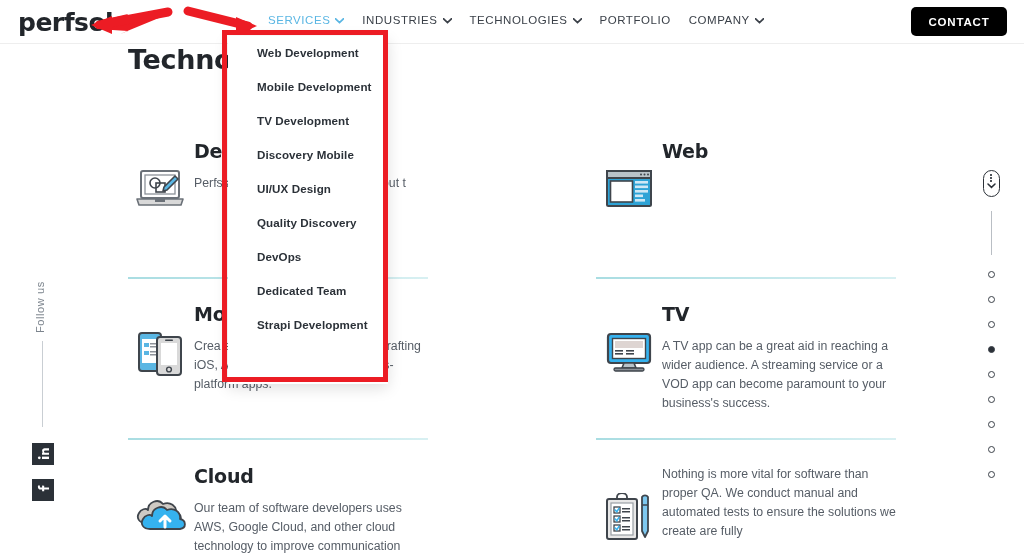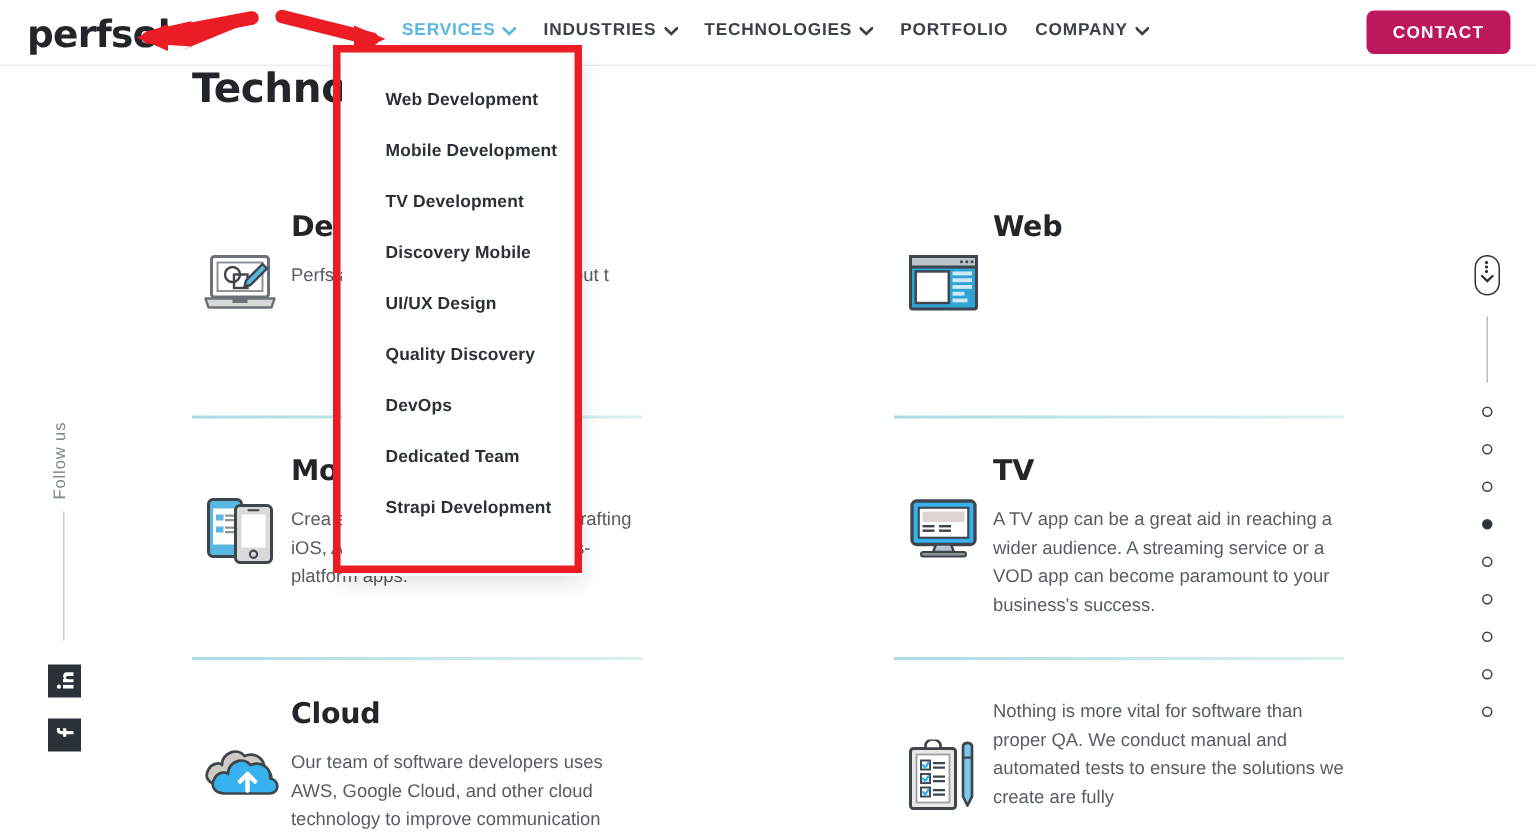--- a/index.html
+++ b/index.html
@@ -25,32 +25,32 @@
     font-size: 25px; font-weight: 700; letter-spacing: -0.5px;
     color: #22262b;
     font-family: "DejaVu Sans", sans-serif;
   }
   #nav {
     position: absolute; left: 268px; top: 14px;
     display: flex; align-items: center; gap: 18px;
   }
   .nav-item {
     display: flex; align-items: center; gap: 5px;
-    font-size: 11.5px; font-weight: 700; letter-spacing: 0.55px;
+    font-size: 11.5px; font-weight: 400; letter-spacing: 0.55px;
     color: #3b4149; cursor: pointer; white-space: nowrap;
   }
   .nav-item.active { color: #5ab6e3; }
   .caret { font-size: 8px; line-height: 1; transform: translateY(1px); }
   .nav-item.active .caret { color: #5ab6e3; }
   .caret svg { display:block; }
 
   #contact-btn {
     position: absolute; right: 17px; top: 7px;
     width: 96px; height: 29px; border-radius: 5px;
-    background: #be185d; color: #ffffff;
+    background: #000000; color: #ffffff;
     font-size: 11.5px; font-weight: 700; letter-spacing: 0.8px;
     display: flex; align-items: center; justify-content: center;
     cursor: pointer; border: none;
     font-family: "Liberation Sans", sans-serif;
   }
 
   
   #page-title {
     position: absolute; left: 128px; top: 44px;
     font-size: 27px; font-weight: 700; color: #22262b;
@@ -81,21 +81,21 @@
     background: linear-gradient(to right, #a9dde2, #d8f0f2);
   }
 
   
   #dropdown {
     position: absolute; left: 228px; top: 36px;
     width: 160px; height: 348px;
     background: #ffffff;
     box-shadow: 0 4px 14px rgba(0,0,0,0.13);
     z-index: 60;
-    padding-top: 14px;
+    padding-top: 0;
   }
   .dd-item {
     font-size: 11.6px; font-weight: 700; color: #2b3138;
     padding: 0 0 0 29px; height: 34px; line-height: 34px;
     cursor: pointer; white-space: nowrap;
     letter-spacing: 0.1px;
   }
   #red-box {
     position: absolute; left: 222px; top: 30px;
     width: 166px; height: 352px;

